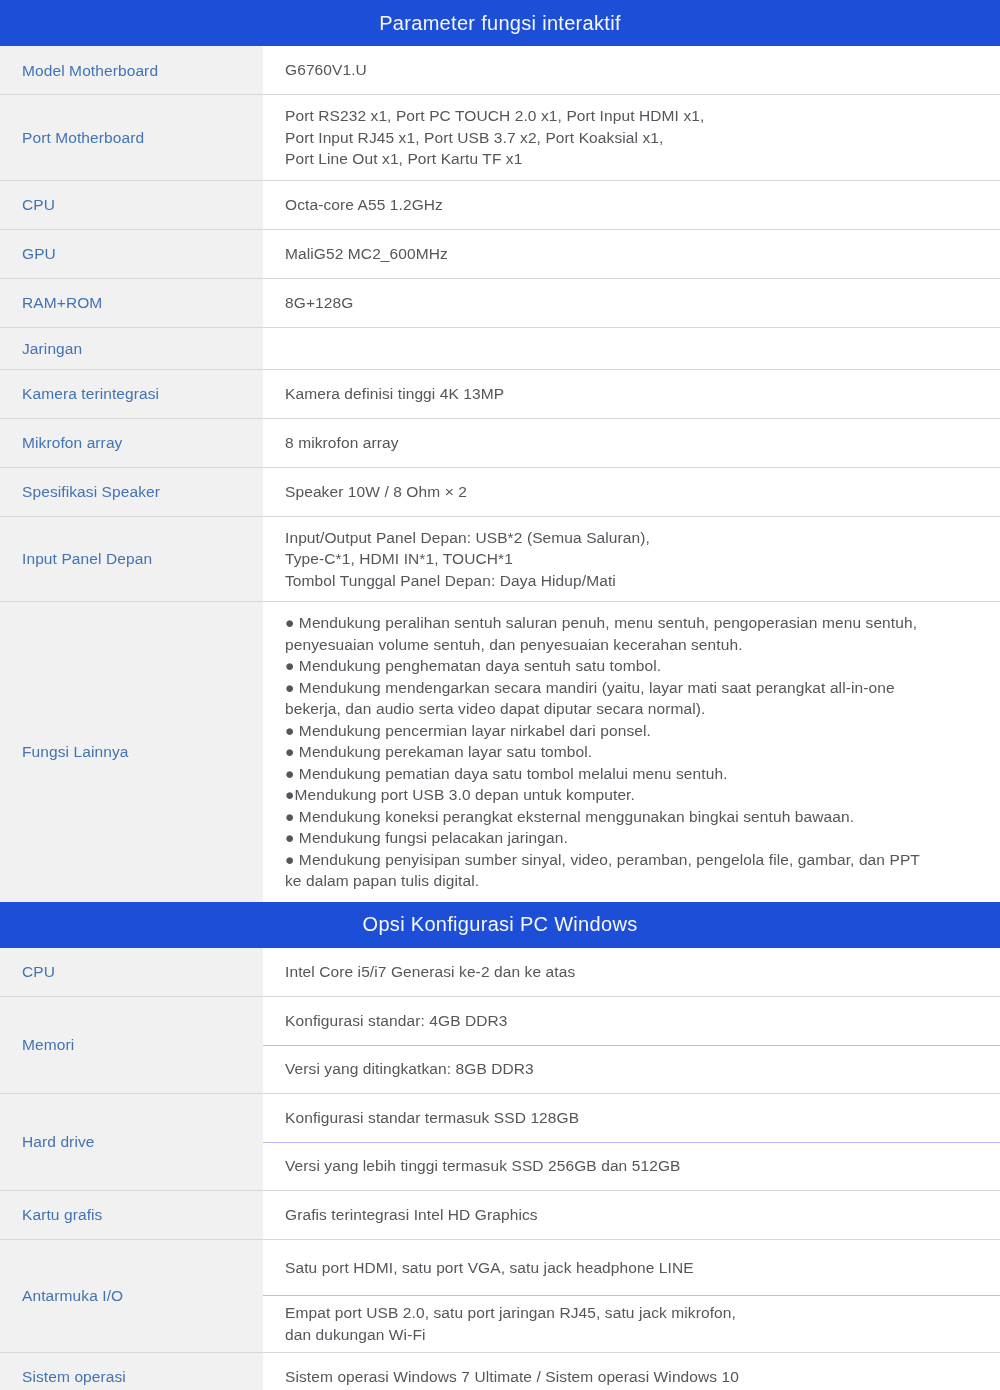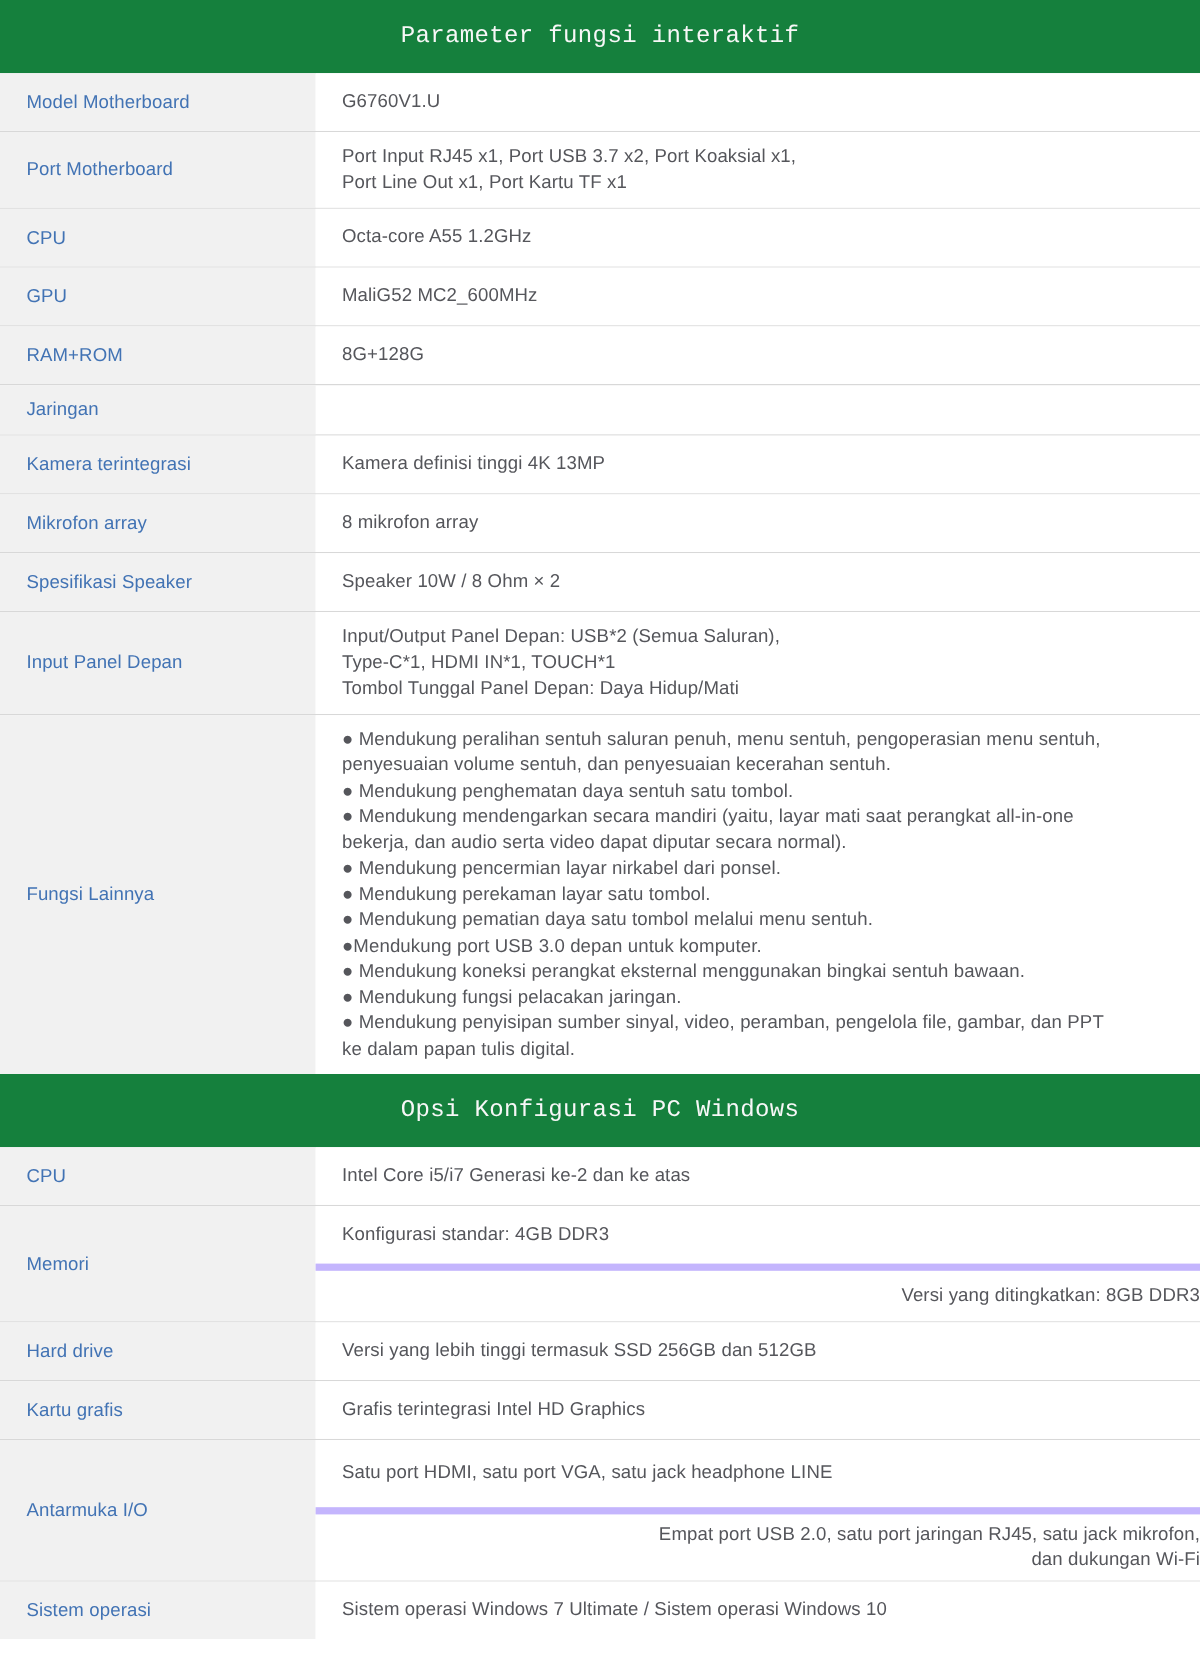--- a/index.html
+++ b/index.html
@@ -6,26 +6,25 @@
     margin: 0;
     padding: 0;
     background: #ffffff;
     font-family: "Liberation Sans", sans-serif;
   }
   .page {
     width: 1000px;
     background: #ffffff;
   }
   .section-header {
-    height: 61px;
-    background: #15803d;
+    height: 46px;
+    background: #1d4ed8;
     display: flex;
     align-items: center;
     justify-content: center;
-    font-family: Liberation Mono, monospace;
   }
   .section-title {
     color: #f7f7f7;
     font-size: 20px;
     letter-spacing: 0.3px;
     font-weight: 500;
   }
   .row {
     display: flex;
     align-items: stretch;
@@ -59,22 +58,21 @@
   .value-cell {
     flex: 1;
     box-sizing: border-box;
     min-height: 48px;
     padding: 10px 0 10px 22px;
     display: flex;
     flex-direction: column;
     justify-content: center;
   }
   .value-cell + .value-cell {
-    border-top: 6px solid #c4b5fd;
-    text-align: right;
+    border-top: 1px solid #c4b5fd;
   }
   .value-line {
     color: #55565b;
     font-size: 15.5px;
     line-height: 21.5px;
     letter-spacing: 0.1px;
   }
 </style>
 </head>
 <body>
@@ -92,20 +90,21 @@
           <div class="value-line">G6760V1.U</div>
         </div>
       </div>
     </div>
     <div class="row">
       <div class="label-cell">
         <div class="label-text">Port Motherboard</div>
       </div>
       <div class="value-col">
         <div class="value-cell">
+          <div class="value-line">Port RS232 x1, Port PC TOUCH 2.0 x1, Port Input HDMI x1,</div>
           <div class="value-line">Port Input RJ45 x1, Port USB 3.7 x2, Port Koaksial x1,</div>
           <div class="value-line">Port Line Out x1, Port Kartu TF x1</div>
         </div>
       </div>
     </div>
     <div class="row">
       <div class="label-cell">
         <div class="label-text">CPU</div>
       </div>
       <div class="value-col">
@@ -228,20 +227,23 @@
           <div class="value-line">Versi yang ditingkatkan: 8GB DDR3</div>
         </div>
       </div>
     </div>
     <div class="row">
       <div class="label-cell">
         <div class="label-text">Hard drive</div>
       </div>
       <div class="value-col">
         <div class="value-cell">
+          <div class="value-line">Konfigurasi standar termasuk SSD 128GB</div>
+        </div>
+        <div class="value-cell">
           <div class="value-line">Versi yang lebih tinggi termasuk SSD 256GB dan 512GB</div>
         </div>
       </div>
     </div>
     <div class="row">
       <div class="label-cell">
         <div class="label-text">Kartu grafis</div>
       </div>
       <div class="value-col">
         <div class="value-cell">

